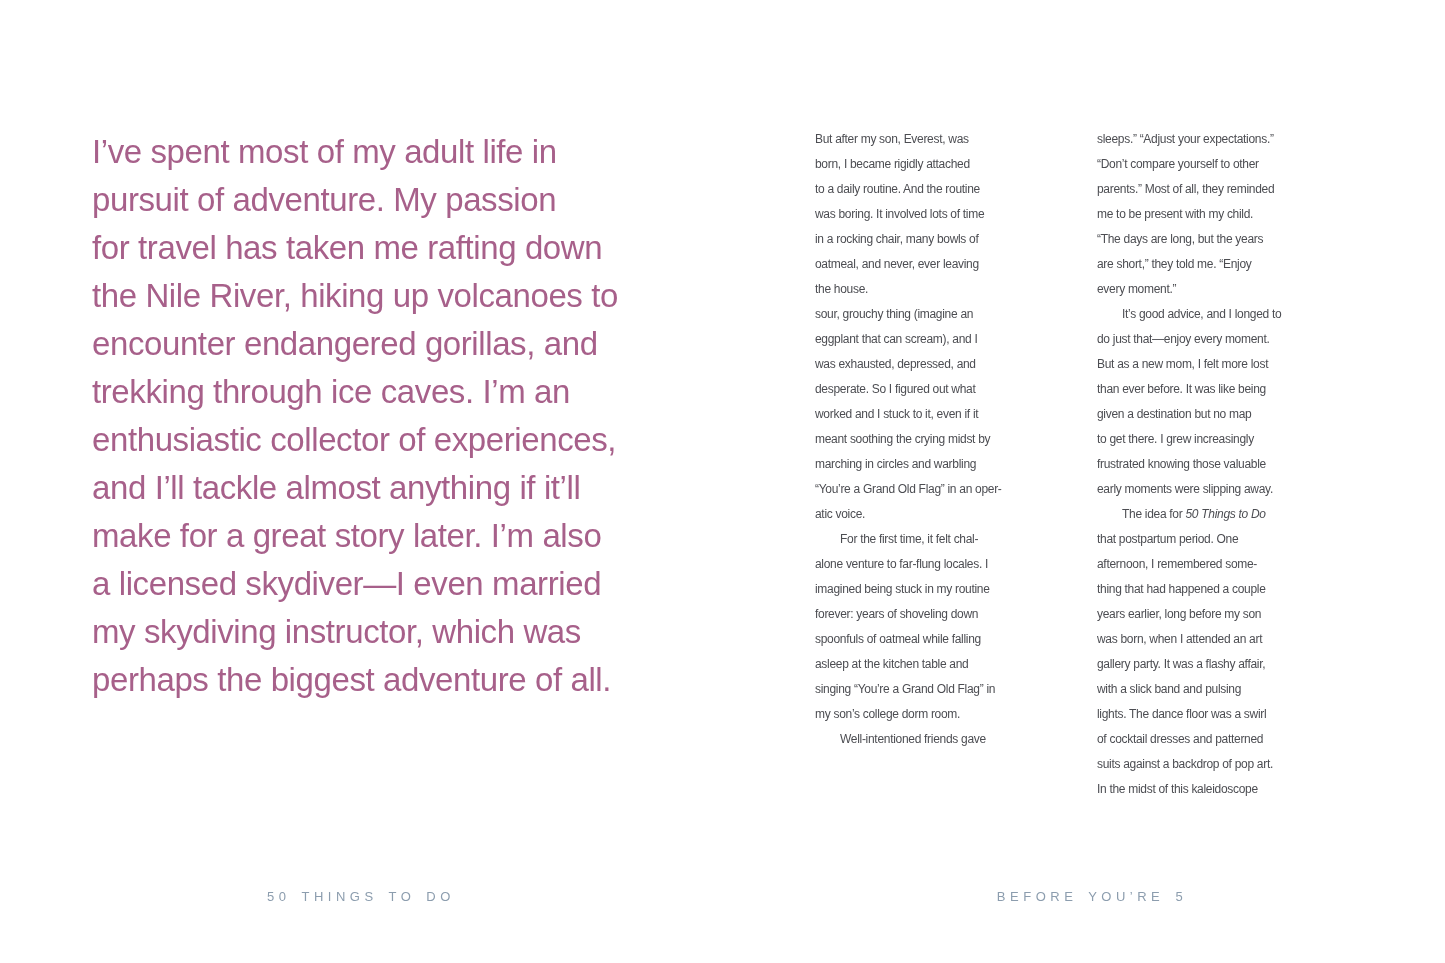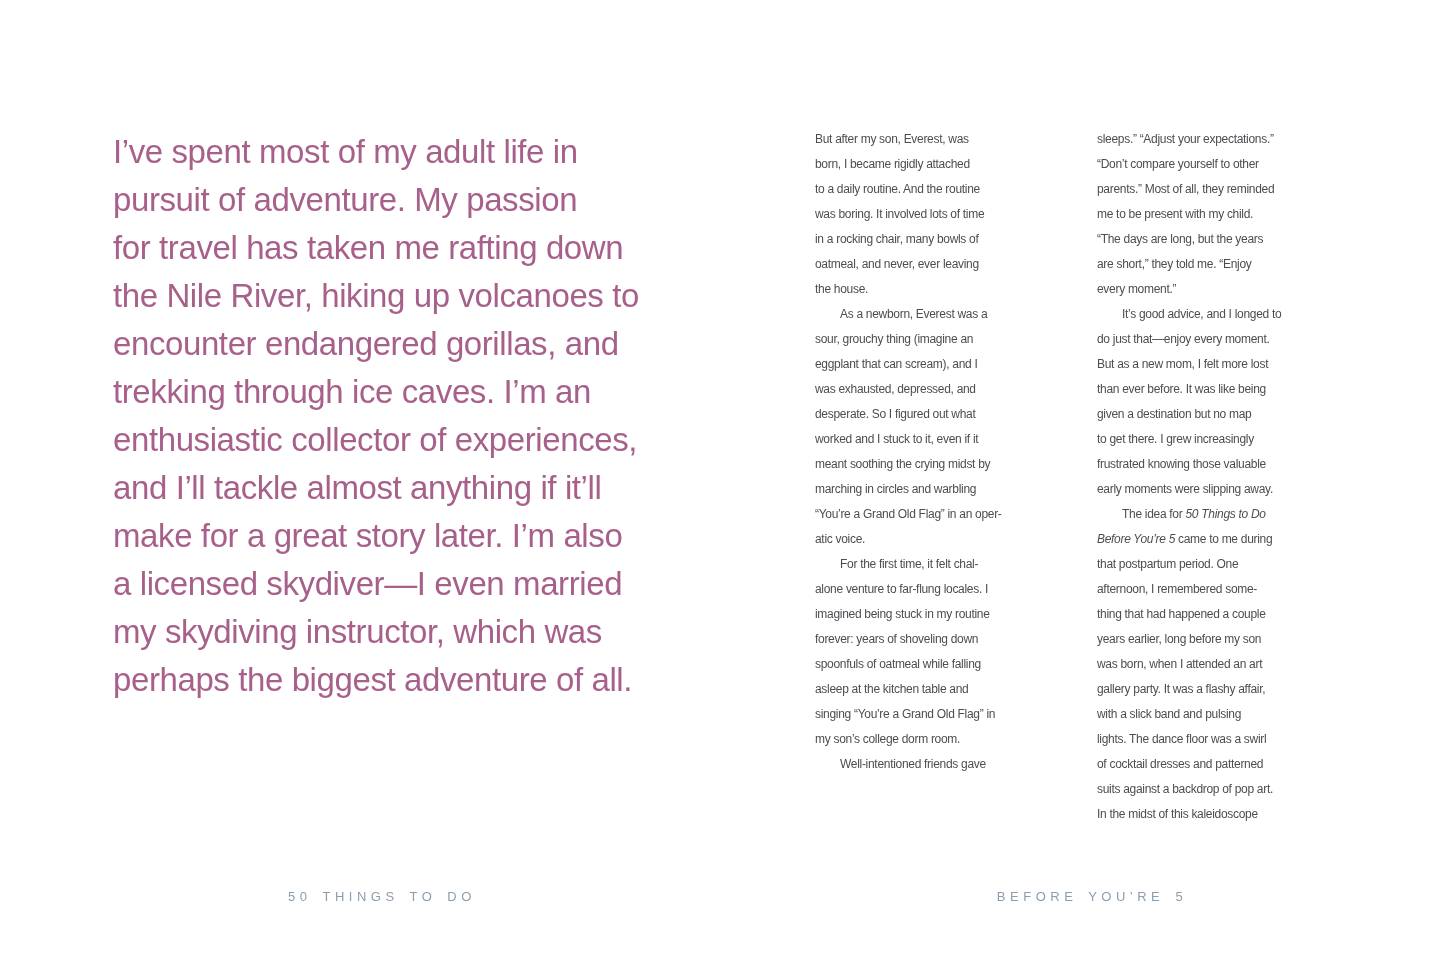--- a/index.html
+++ b/index.html
@@ -7,21 +7,21 @@
     width: 1445px; height: 963px;
     background: #ffffff;
     font-family: "Liberation Sans", sans-serif;
     -webkit-font-smoothing: antialiased;
   }
   .spread {
     position: relative; width: 1445px; height: 963px;
     background: #ffffff; overflow: hidden;
   }
   .page { position: absolute; top: 0; height: 100%; }
-  .page-left  { left: 0;     width: 722px; margin-left: 21px; }
+  .page-left  { left: 0;     width: 722px; }
   .page-right { left: 722px; width: 723px; }
 
   .pull-quote {
     position: absolute; left: 92px; top: 128px; width: 616px;
     font-size: 33px; line-height: 48px; letter-spacing: -0.4px;
     font-weight: 400;
     color: var(--quote, #a7608a);
   }
 
   .body-col {
@@ -70,21 +70,20 @@
 
   <section class="page page-right">
     <div class="body-col col1">
         <div class="line"><span>But after my son, Everest, was</span></div>
         <div class="line"><span>born, I became rigidly attached</span></div>
         <div class="line"><span>to a daily routine. And the routine</span></div>
         <div class="line"><span>was boring. It involved lots of time</span></div>
         <div class="line"><span>in a rocking chair, many bowls of</span></div>
         <div class="line"><span>oatmeal, and never, ever leaving</span></div>
         <div class="line"><span>the house.</span></div>
-        <div class="line ind"><span>As a newborn, Everest was a</span></div>
         <div class="line"><span>sour, grouchy thing (imagine an</span></div>
         <div class="line"><span>eggplant that can scream), and I</span></div>
         <div class="line"><span>was exhausted, depressed, and</span></div>
         <div class="line"><span>desperate. So I figured out what</span></div>
         <div class="line"><span>worked and I stuck to it, even if it</span></div>
         <div class="line"><span>meant soothing the crying midst by</span></div>
         <div class="line"><span>marching in circles and warbling</span></div>
         <div class="line"><span>“You’re a Grand Old Flag” in an oper-</span></div>
         <div class="line"><span>atic voice.</span></div>
         <div class="line ind"><span>For the first time, it felt chal-</span></div>
@@ -107,21 +106,20 @@
         <div class="line"><span>every moment.”</span></div>
         <div class="line ind"><span>It’s good advice, and I longed to</span></div>
         <div class="line"><span>do just that—enjoy every moment.</span></div>
         <div class="line"><span>But as a new mom, I felt more lost</span></div>
         <div class="line"><span>than ever before. It was like being</span></div>
         <div class="line"><span>given a destination but no map</span></div>
         <div class="line"><span>to get there. I grew increasingly</span></div>
         <div class="line"><span>frustrated knowing those valuable</span></div>
         <div class="line"><span>early moments were slipping away.</span></div>
         <div class="line ind"><span>The idea for </span><span class="it">50 Things to Do</span></div>
-        <div class="line"><span class="it">Before You’re 5</span><span> came to me during</span></div>
         <div class="line"><span>that postpartum period. One</span></div>
         <div class="line"><span>afternoon, I remembered some-</span></div>
         <div class="line"><span>thing that had happened a couple</span></div>
         <div class="line"><span>years earlier, long before my son</span></div>
         <div class="line"><span>was born, when I attended an art</span></div>
         <div class="line"><span>gallery party. It was a flashy affair,</span></div>
         <div class="line"><span>with a slick band and pulsing</span></div>
         <div class="line"><span>lights. The dance floor was a swirl</span></div>
         <div class="line"><span>of cocktail dresses and patterned</span></div>
         <div class="line"><span>suits against a backdrop of pop art.</span></div>

